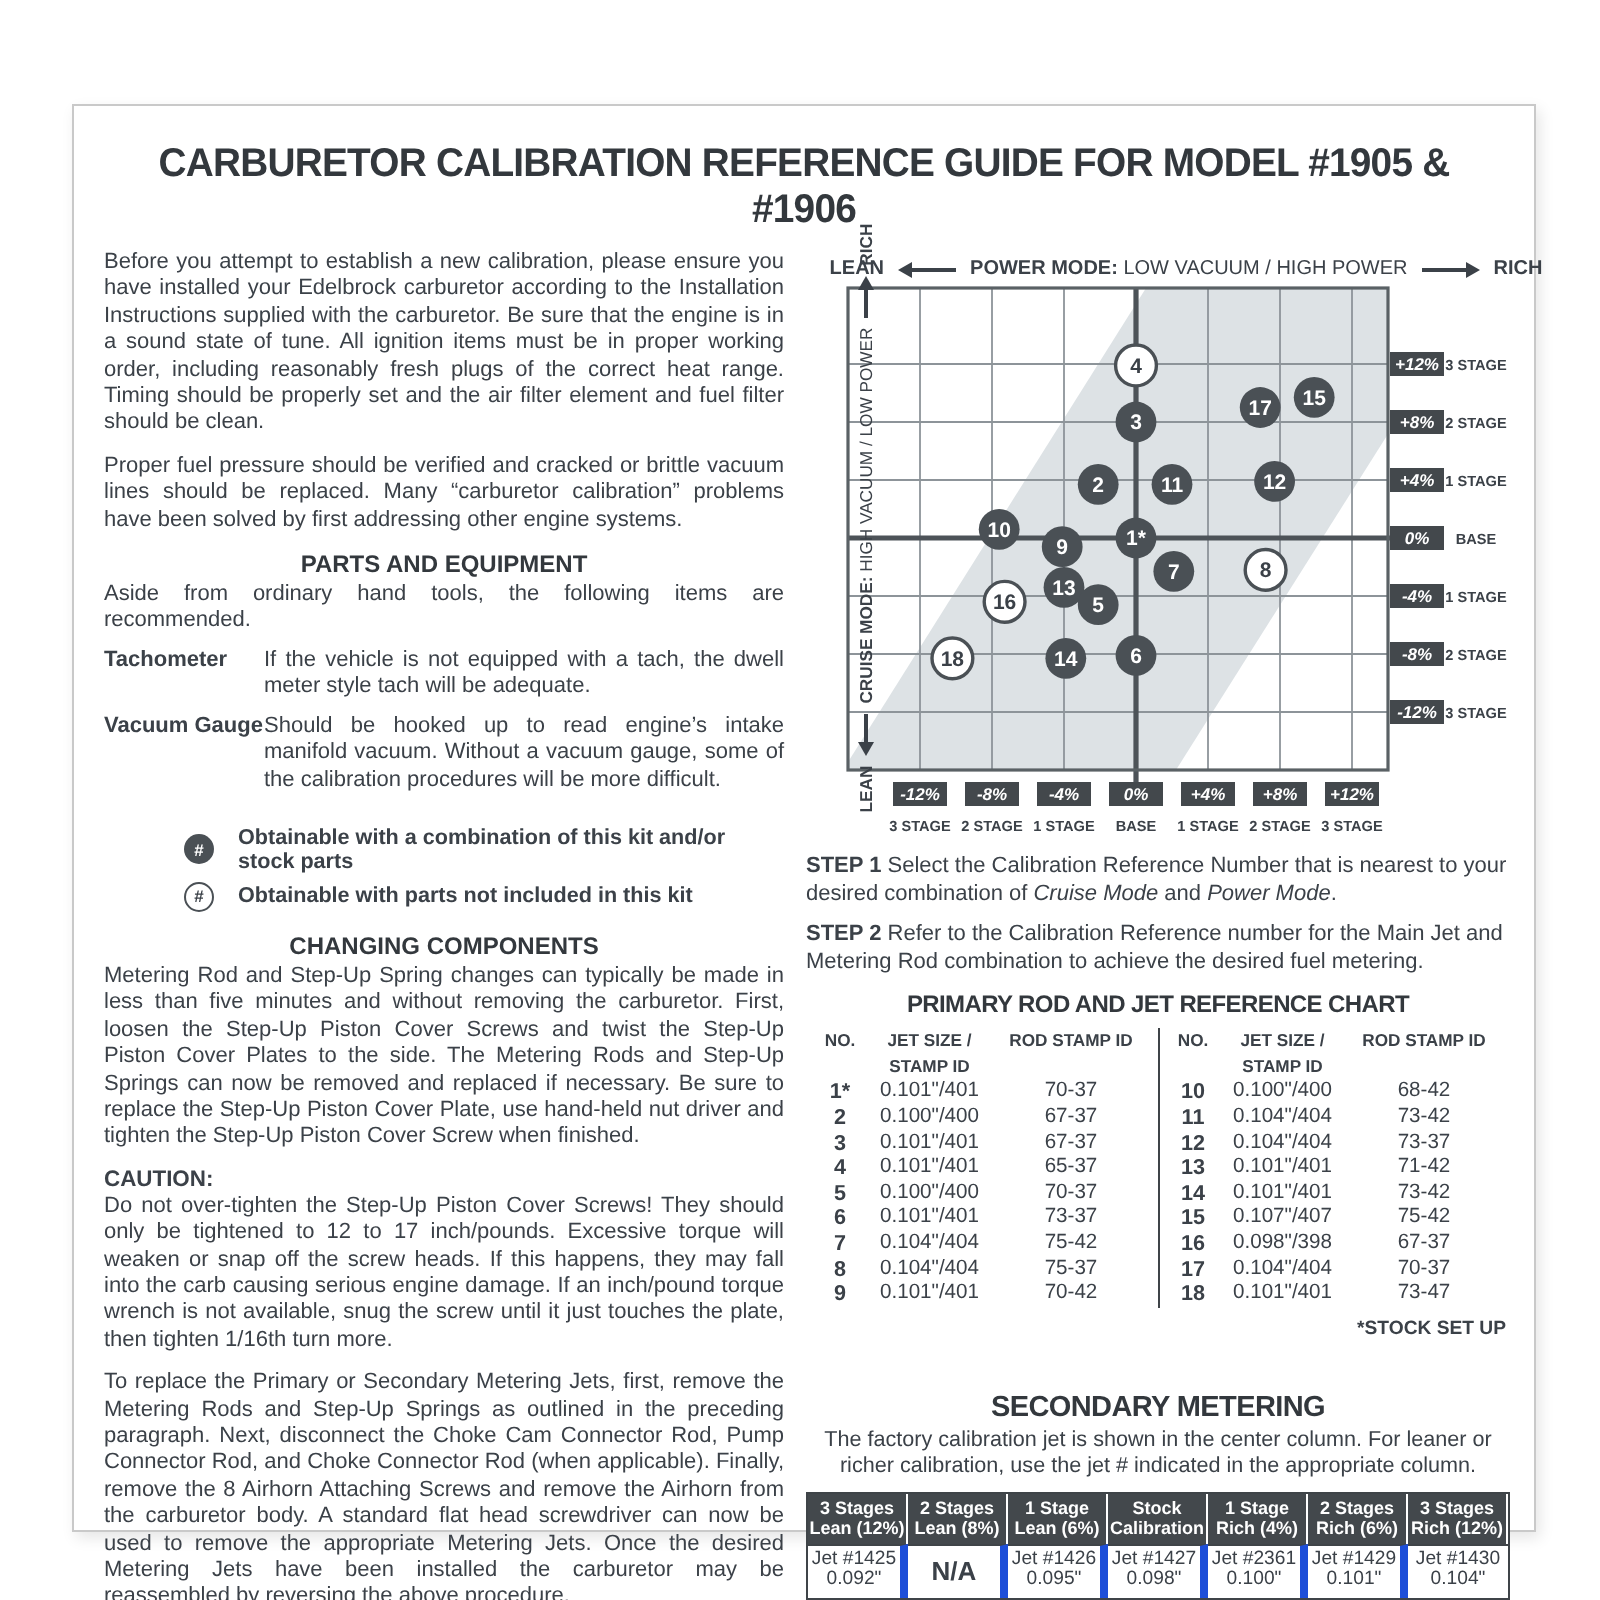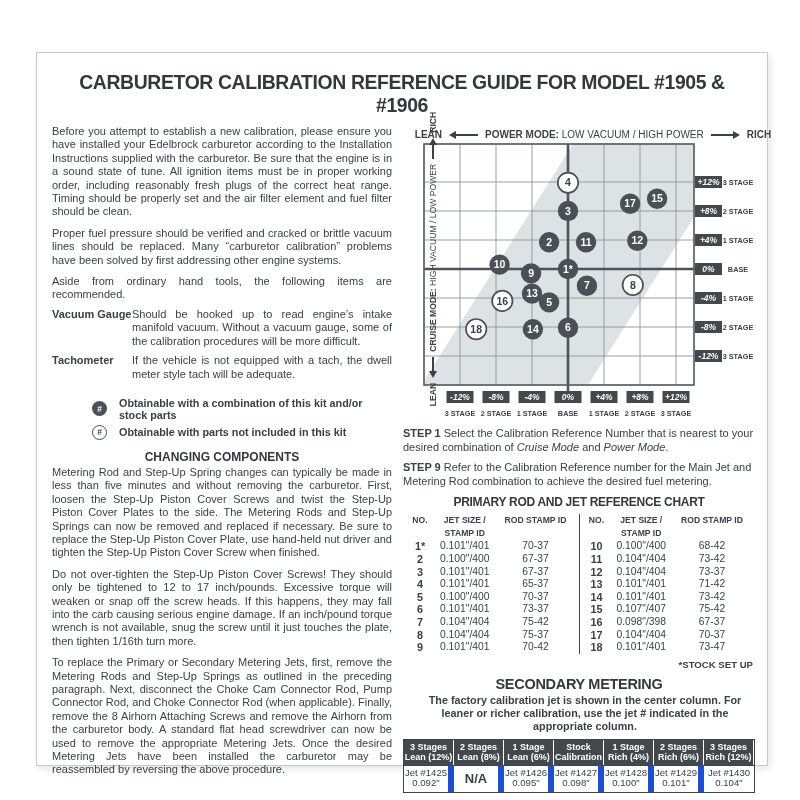--- a/index.html
+++ b/index.html
@@ -44,67 +44,69 @@
   
   .h-primary{font-size:12px;font-weight:bold;text-align:center;letter-spacing:-0.3px;margin:6px 0 5px 0;color:#33383d;}
   .ptable{display:flex;}
   .phalf{flex:1;display:grid;grid-template-columns:34px 1fr 86px;align-content:start;}
   .phalf.right{border-left:1.5px solid #3f4448;}
   .phalf span{font-size:10.3px;line-height:12.6px;text-align:center;}
   .phalf .h{font-size:8.6px;font-weight:bold;line-height:13px;}
   .phalf .c-no{font-weight:bold;font-size:10.8px;}
   .footnote{text-align:right;font-size:9.6px;font-weight:bold;margin:5px 2px 0 0;}
   
-  .h-secondary{font-size:14.5px;font-weight:bold;text-align:center;letter-spacing:-0.3px;margin:6px 0 2px 0;color:#33383d;}
-  .sec-intro{font-size:10.8px;line-height:13px;text-align:center;margin:0 4px 6px 16px;font-weight:bold;}
+  .h-secondary{font-size:14.5px;font-weight:bold;text-align:center;letter-spacing:-0.3px;margin:26px 0 2px 0;color:#33383d;}
+  .sec-intro{font-size:10.8px;line-height:13px;text-align:center;margin:0 4px 6px 4px;}
   .sectable{display:grid;grid-template-columns:repeat(7,1fr);border:1.5px solid #3f4448;}
   .sec-h{background:#43484c;color:#fff;font-size:9px;font-weight:bold;line-height:10.4px;
          text-align:center;padding:2px 0 2px 0;border-right:1px solid #fff;}
   .sec-h:last-of-type{border-right:none;}
   .sec-v{background:#fff;font-size:9.6px;line-height:10.8px;text-align:center;padding:2px 0;
-         border-right:6px solid #1d4ed8;border-top:1.5px solid #3f4448;}
+         border-right:4px solid #1d4ed8;border-top:1.5px solid #3f4448;}
   .sec-v.last{border-right:none;}
   .sec-v .na{font-size:13px;font-weight:bold;line-height:22px;}
 </style>
 </head>
 <body>
 
 <div class="sheet">
   <div class="title">CARBURETOR CALIBRATION REFERENCE GUIDE FOR MODEL #1905 &amp; #1906</div>
 
   <div class="cols">
 
     <div class="col">
       <p class="para">Before you attempt to establish a new calibration, please ensure you have installed your Edelbrock carburetor according to the Installation Instructions supplied with the carburetor. Be sure that the engine is in a sound state of tune. All ignition items must be in proper working order, including reasonably fresh plugs of the correct heat range. Timing should be properly set and the air filter element and fuel filter should be clean.</p>
       <p class="para">Proper fuel pressure should be verified and cracked or brittle vacuum lines should be replaced. Many “carburetor calibration” problems have been solved by first addressing other engine systems.</p>
 
+      <div class="h2">PARTS AND EQUIPMENT</div>
       <p class="para" style="margin-bottom:0;">Aside from ordinary hand tools, the following items are recommended.</p>
 
+      <div class="def">
+        <span class="term">Tachometer</span>
+        <span class="desc">If the vehicle is not equipped with a tach, the dwell meter style tach will be adequate.</span>
+      </div>
       <div class="def">
         <span class="term">Vacuum Gauge</span>
         <span class="desc">Should be hooked up to read engine’s intake manifold vacuum. Without a vacuum gauge, some of the calibration procedures will be more difficult.</span>
-      </div>
-      <div class="def">
-        <span class="term">Tachometer</span>
-        <span class="desc">If the vehicle is not equipped with a tach, the dwell meter style tach will be adequate.</span>
       </div>
 
       <div class="legend">
         <div class="leg-row">
           <span class="sym filled">#</span>
           <span>Obtainable with a combination of this kit and/or stock parts</span>
         </div>
         <div class="leg-row">
           <span class="sym open">#</span>
           <span>Obtainable with parts not included in this kit</span>
         </div>
       </div>
 
       <div class="h2">CHANGING COMPONENTS</div>
       <p class="para">Metering Rod and Step-Up Spring changes can typically be made in less than five minutes and without removing the carburetor. First, loosen the Step-Up Piston Cover Screws and twist the Step-Up Piston Cover Plates to the side. The Metering Rods and Step-Up Springs can now be removed and replaced if necessary. Be sure to replace the Step-Up Piston Cover Plate, use hand-held nut driver and tighten the Step-Up Piston Cover Screw when finished.</p>
+      <div class="caution">CAUTION:</div>
       <p class="para">Do not over-tighten the Step-Up Piston Cover Screws! They should only be tightened to 12 to 17 inch/pounds. Excessive torque will weaken or snap off the screw heads. If this happens, they may fall into the carb causing serious engine damage. If an inch/pound torque wrench is not available, snug the screw until it just touches the plate, then tighten 1/16th turn more.</p>
       <p class="para">To replace the Primary or Secondary Metering Jets, first, remove the Metering Rods and Step-Up Springs as outlined in the preceding paragraph. Next, disconnect the Choke Cam Connector Rod, Pump Connector Rod, and Choke Connector Rod (when applicable). Finally, remove the 8 Airhorn Attaching Screws and remove the Airhorn from the carburetor body. A standard flat head screwdriver can now be used to remove the appropriate Metering Jets. Once the desired Metering Jets have been installed the carburetor may be reassembled by reversing the above procedure.</p>
     </div>
 
     <div class="col">
       <div class="chart-top-axis">
         <span class="b">LEAN</span>
         <span class="harrow">
             <span class="tri-l"></span>
             <span class="shaft"></span>
@@ -265,21 +267,21 @@
               <text x="109.9" y="189.875" text-anchor="middle" fill="#fff" font-size="10.5" font-weight="bold">14</text>
             </g>
             <g>
               <circle cx="145" cy="184.725" r="10.2" fill="#4a5055"></circle>
               <text x="145" y="188.42499999999998" text-anchor="middle" fill="#fff" font-size="10.5" font-weight="bold">6</text>
             </g>
           </svg>
       </div>
 
       <p class="step"><b>STEP 1</b><span> Select the Calibration Reference Number that is nearest to your desired combination of </span><i>Cruise Mode</i><span> and </span><i>Power Mode</i><span>.</span></p>
-      <p class="step"><b>STEP 9</b><span> Refer to the Calibration Reference number for the Main Jet and Metering Rod combination to achieve the desired fuel metering.</span></p>
+      <p class="step"><b>STEP 2</b><span> Refer to the Calibration Reference number for the Main Jet and Metering Rod combination to achieve the desired fuel metering.</span></p>
 
       <div class="h-primary">PRIMARY ROD AND JET REFERENCE CHART</div>
       <div class="ptable">
         <div class="phalf" id="phalf-left">
             <span class="h">NO.</span>
             <span class="h">JET SIZE / STAMP ID</span>
             <span class="h">ROD STAMP ID</span>
             <span class="c-no">1*</span>
             <span class="c-jet">0.101"/401</span>
             <span class="c-rod">70-37</span>
@@ -383,21 +385,21 @@
           </div>
           <div class="sec-v">
             <div>Jet #1426</div>
             <div>0.095"</div>
           </div>
           <div class="sec-v">
             <div>Jet #1427</div>
             <div>0.098"</div>
           </div>
           <div class="sec-v">
-            <div>Jet #1428</div>
+            <div>Jet #2361</div>
             <div>0.100"</div>
           </div>
           <div class="sec-v">
             <div>Jet #1429</div>
             <div>0.101"</div>
           </div>
           <div class="sec-v last">
             <div>Jet #1430</div>
             <div>0.104"</div>
           </div>

